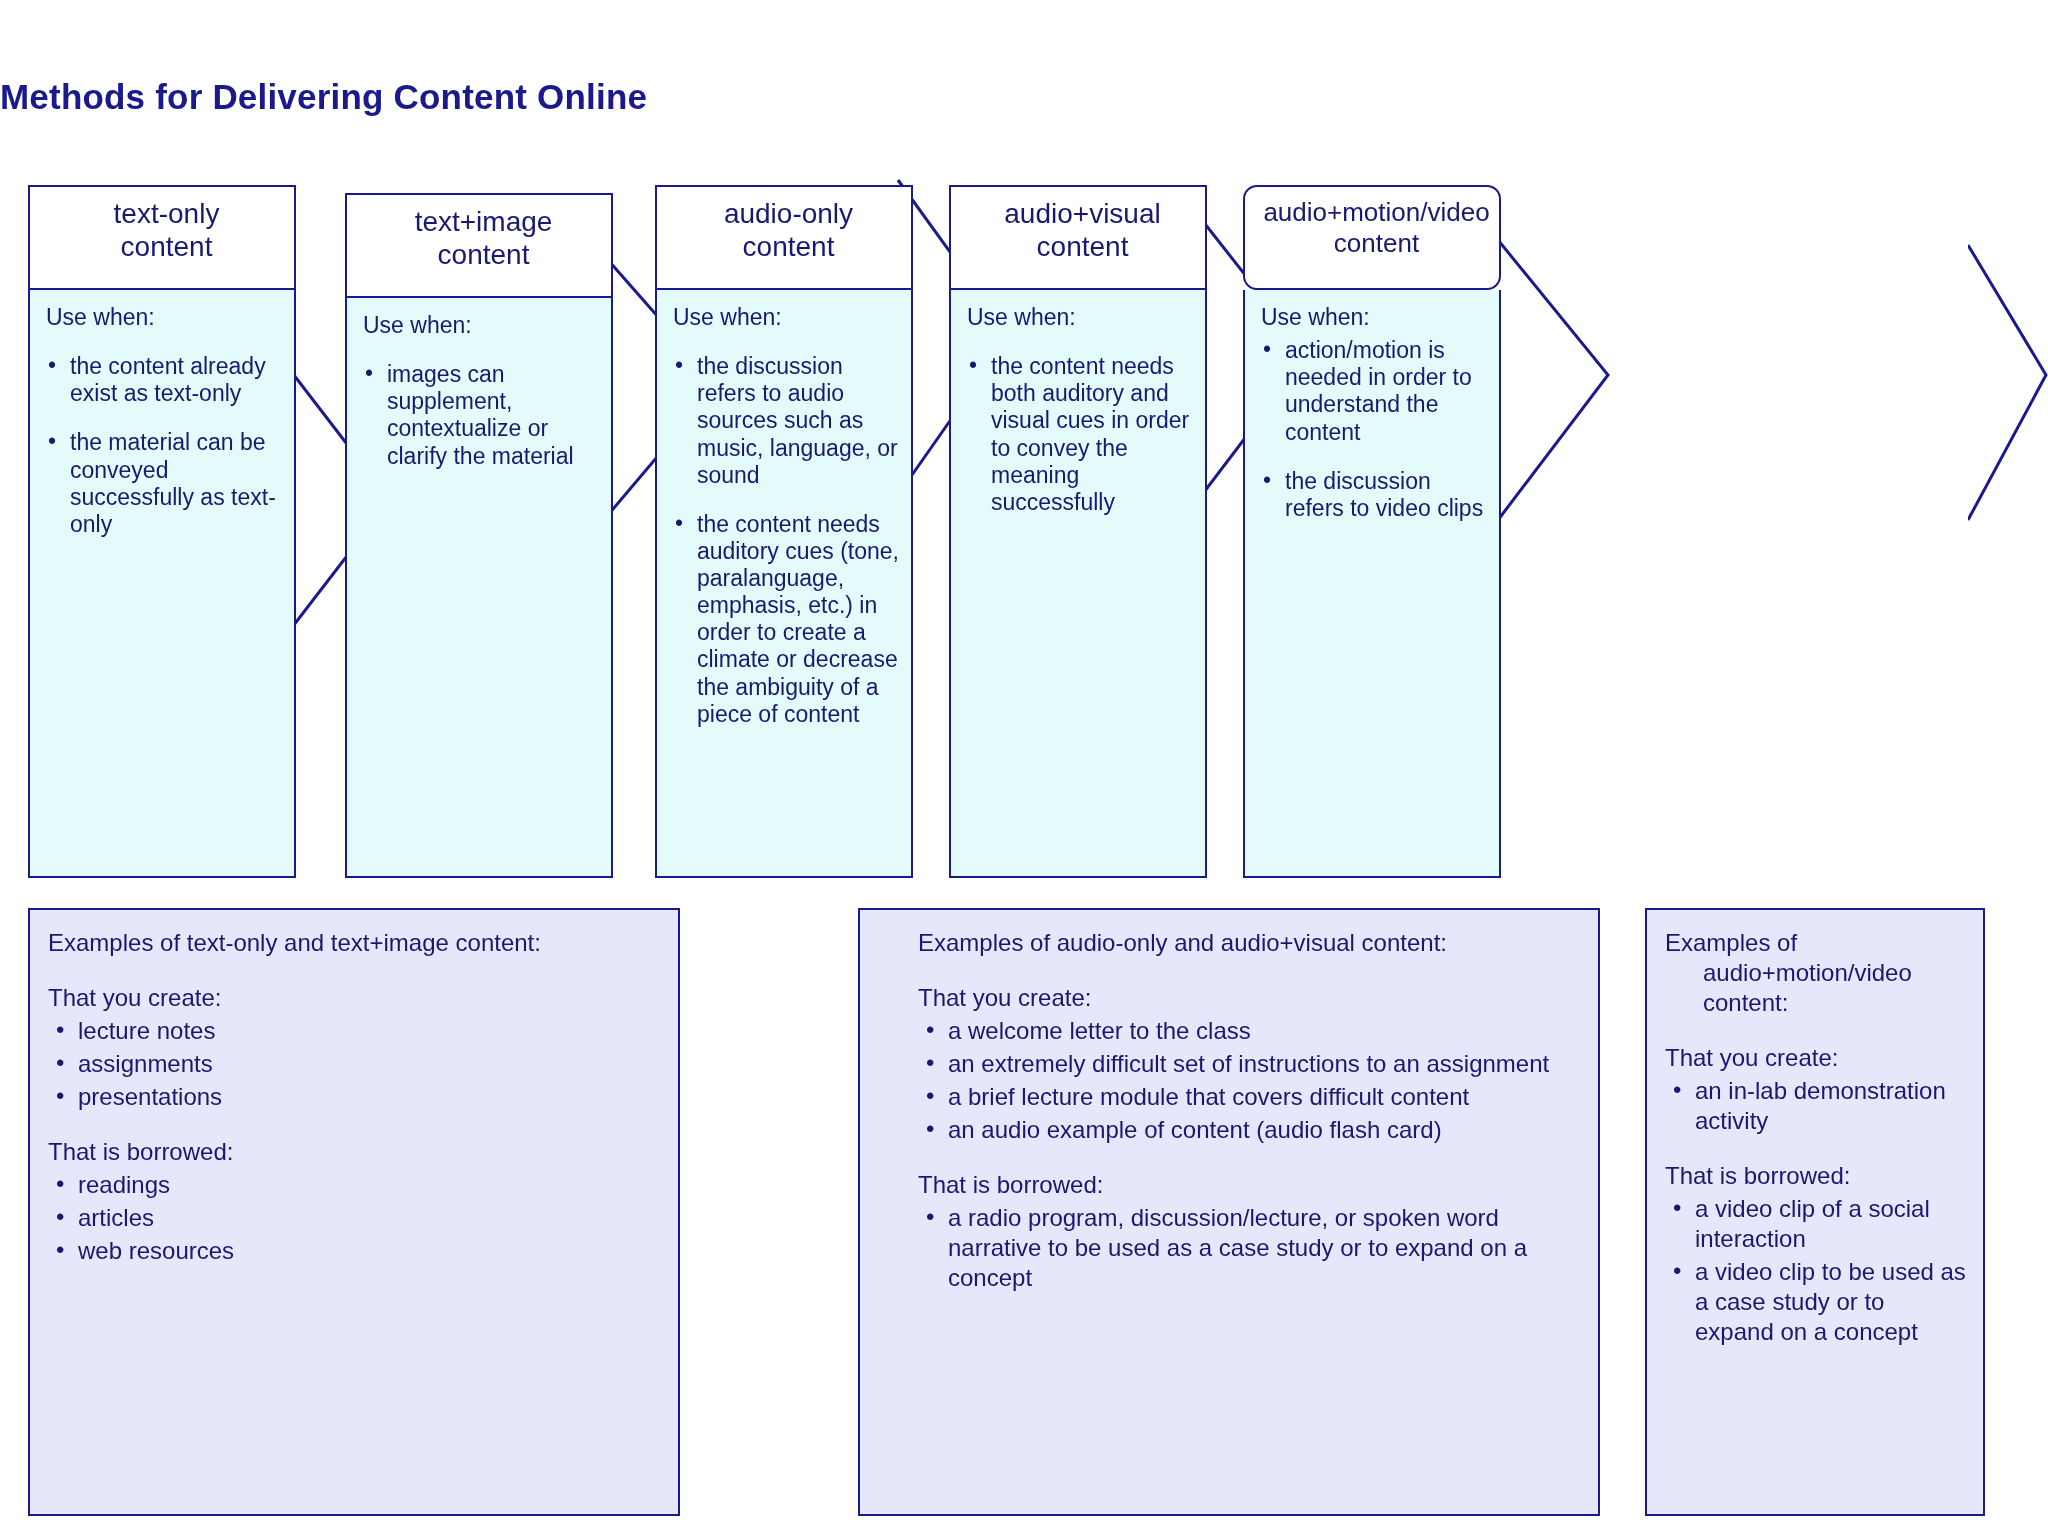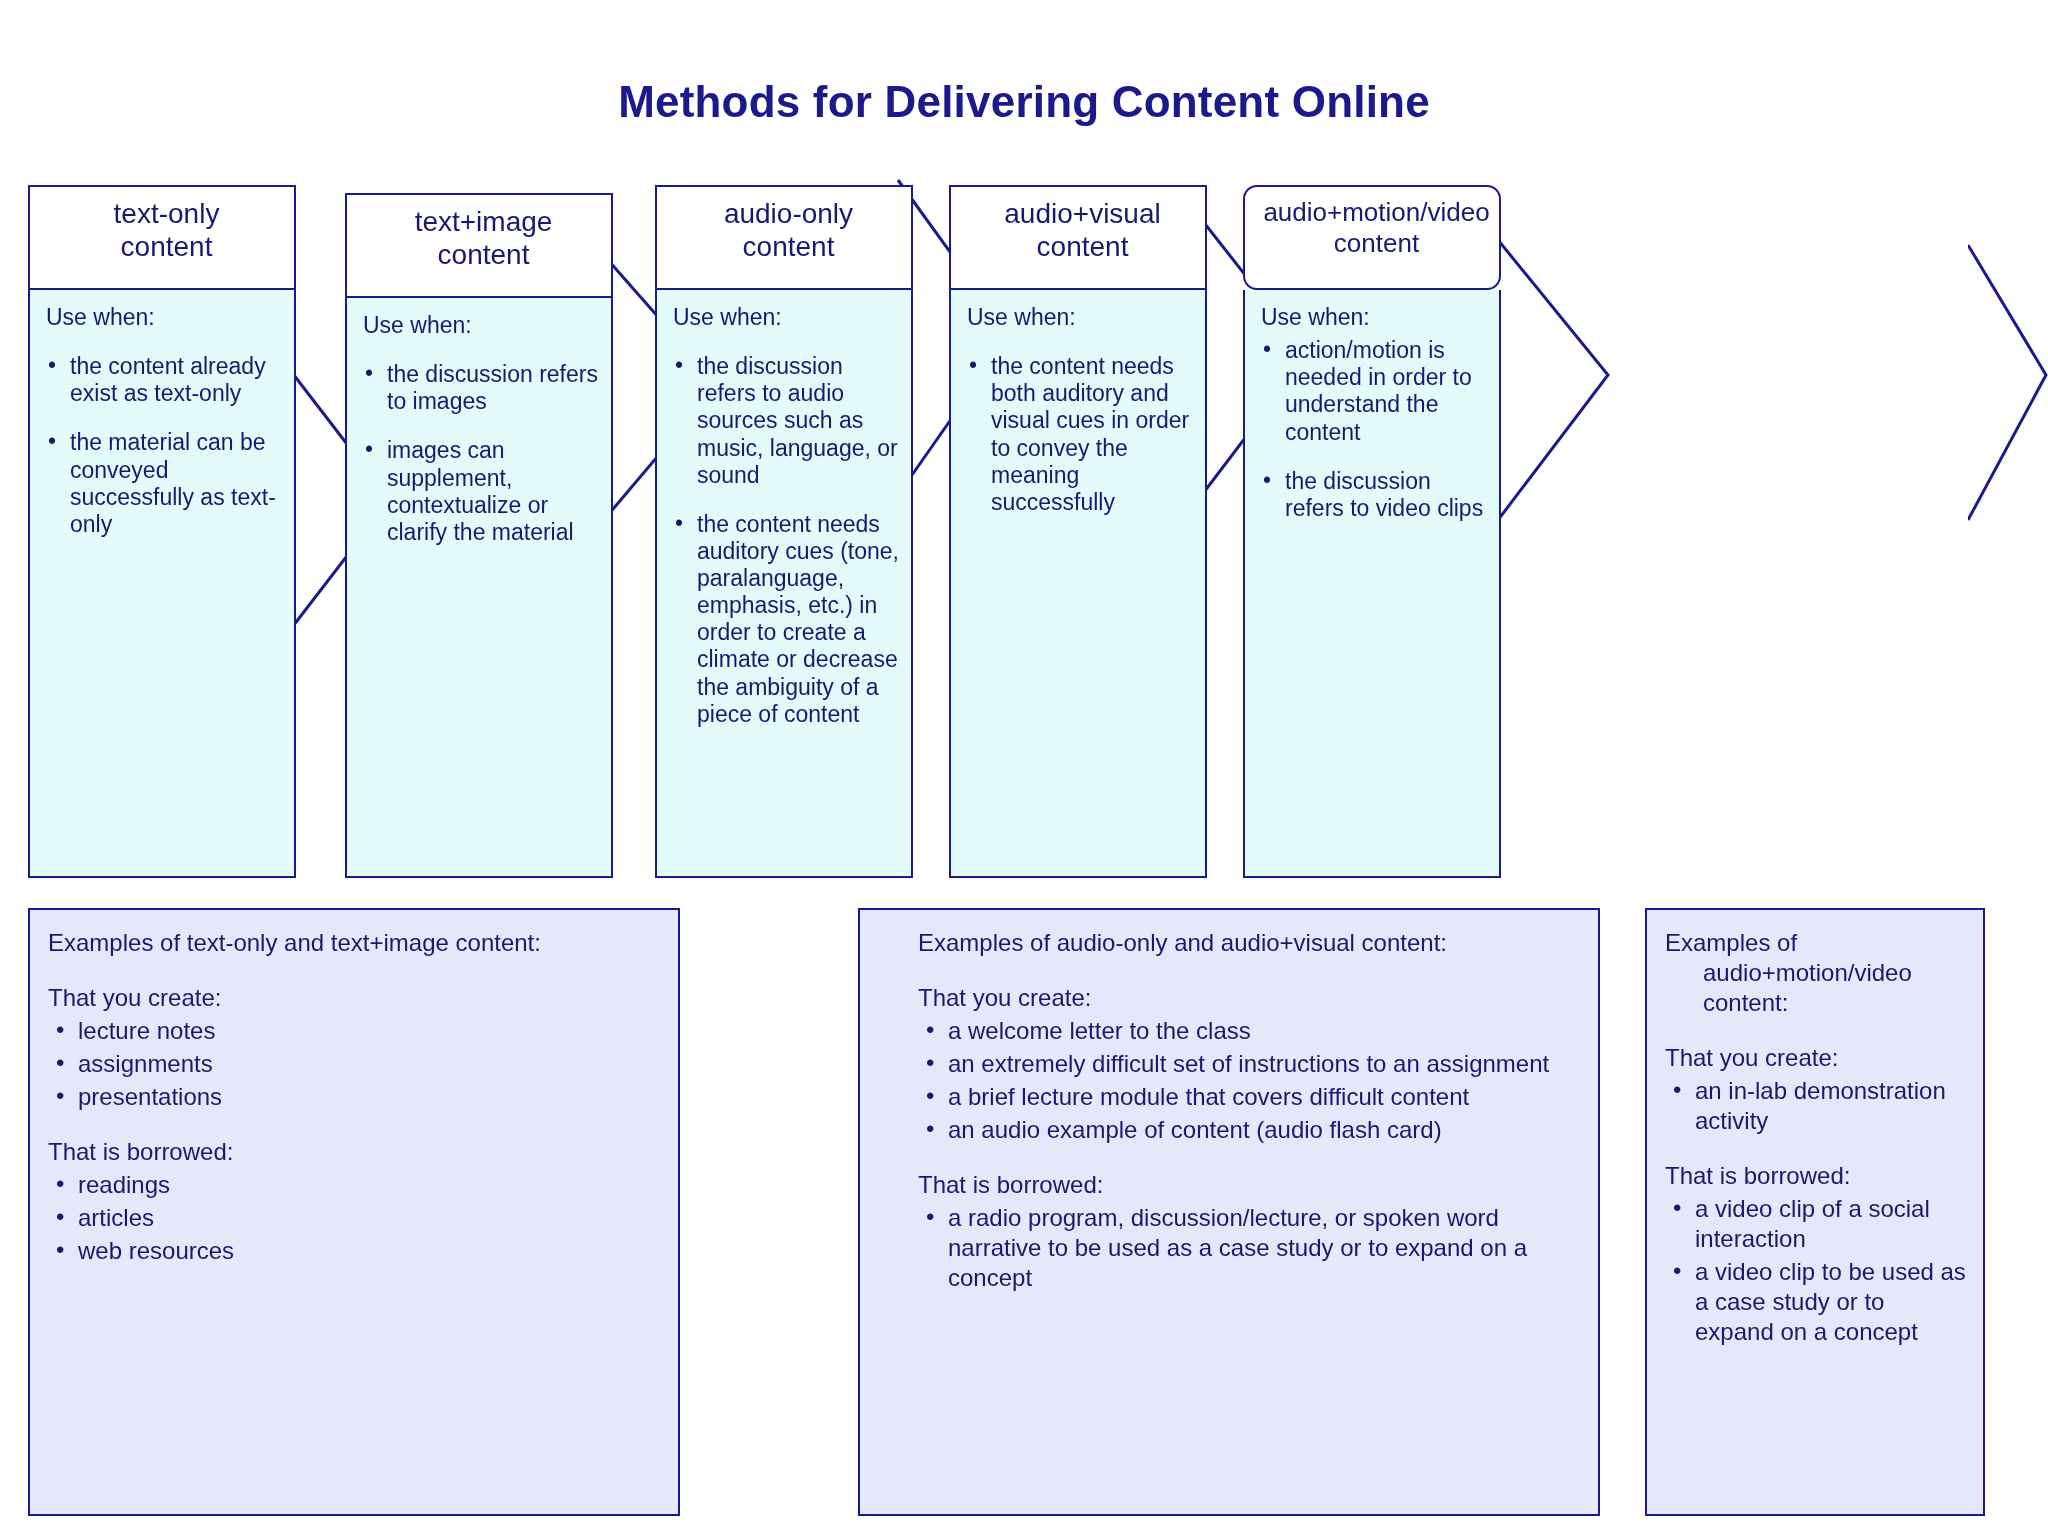--- a/index.html
+++ b/index.html
@@ -2,22 +2,22 @@
 <html><head>
 <meta charset="utf-8">
 <style>
   html,body{margin:0;padding:0;background:#ffffff;}
   body{
     width:2048px;height:1536px;position:relative;overflow:hidden;
     font-family:"Liberation Sans","DejaVu Sans",sans-serif;
     color:#191970;
   }
   #page-title{
-    position:absolute;left:0;top:77px;width:2048px;text-align:center;
-    font-size:44px;font-weight:bold;color:#1a1a8c;letter-spacing:.2px;
+    position:absolute;left:0;top:77px;width:2048px;
+    font-size:35px;font-weight:bold;color:#1a1a8c;letter-spacing:.2px;
   }
 
   
   .chev{position:absolute;z-index:1;}
 
   
   .col{position:absolute;z-index:2;}
   .col-head{
     border:2.5px solid #1a1a8c;background:#ffffff;
     text-align:center;font-size:28px;line-height:1.18;
@@ -94,21 +94,20 @@
 </div>
 
 <div class="col" style="left:345px;top:193px;width:268px;">
   <div class="col-head" style="height:105px;">
     <div>text+image</div>
     <div>content</div>
   </div>
   <div class="col-body" style="height:580px;">
     <div class="usewhen">Use when:</div>
     <ul class="bl">
-      <li>the discussion refers to images</li>
       <li>images can supplement, contextualize or clarify the material</li>
     </ul>
   </div>
 </div>
 
 <div class="col" style="left:655px;top:185px;width:258px;">
   <div class="col-head" style="height:105px;">
     <div>audio-only</div>
     <div>content</div>
   </div>

